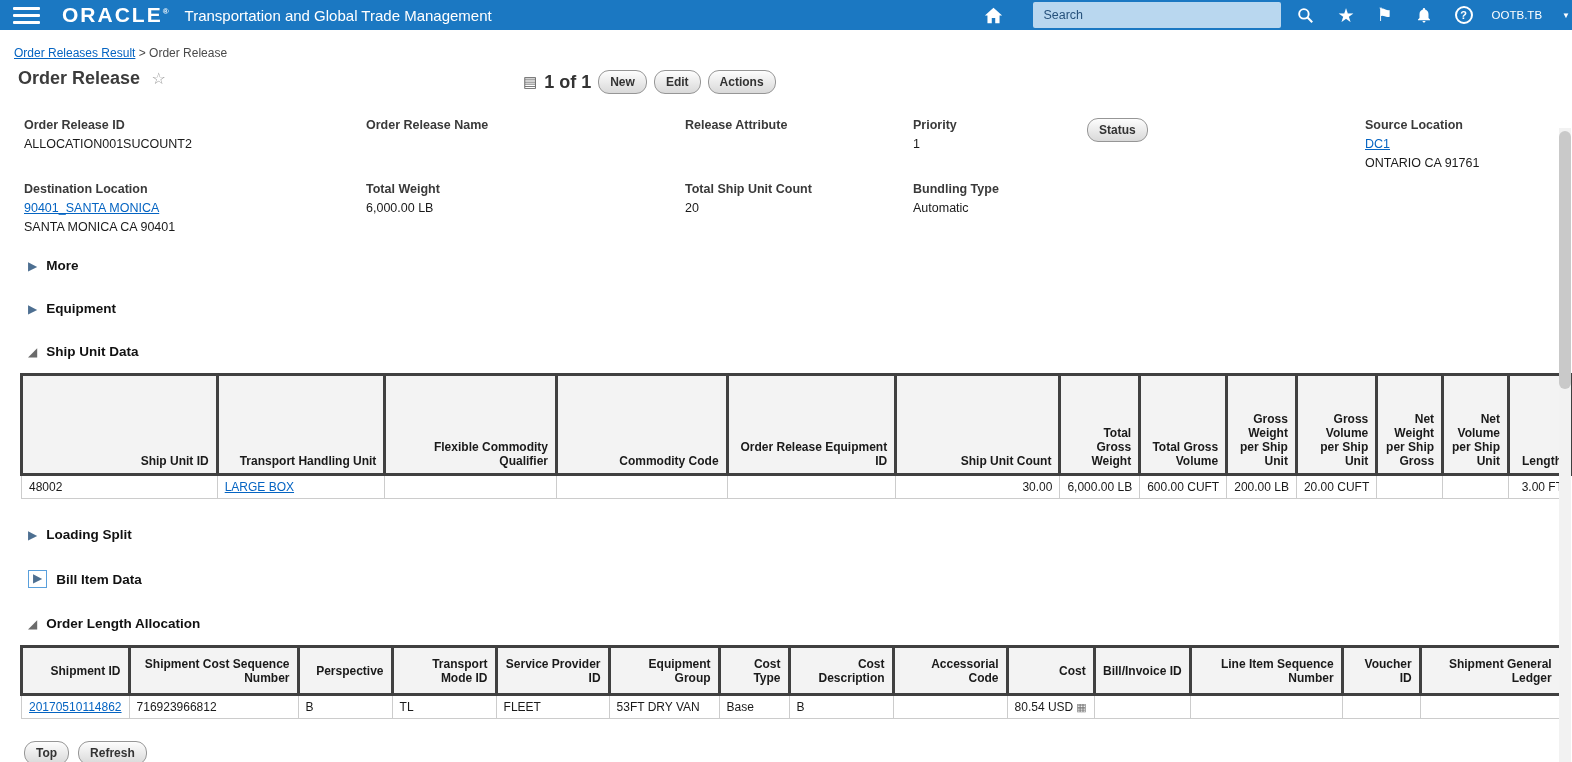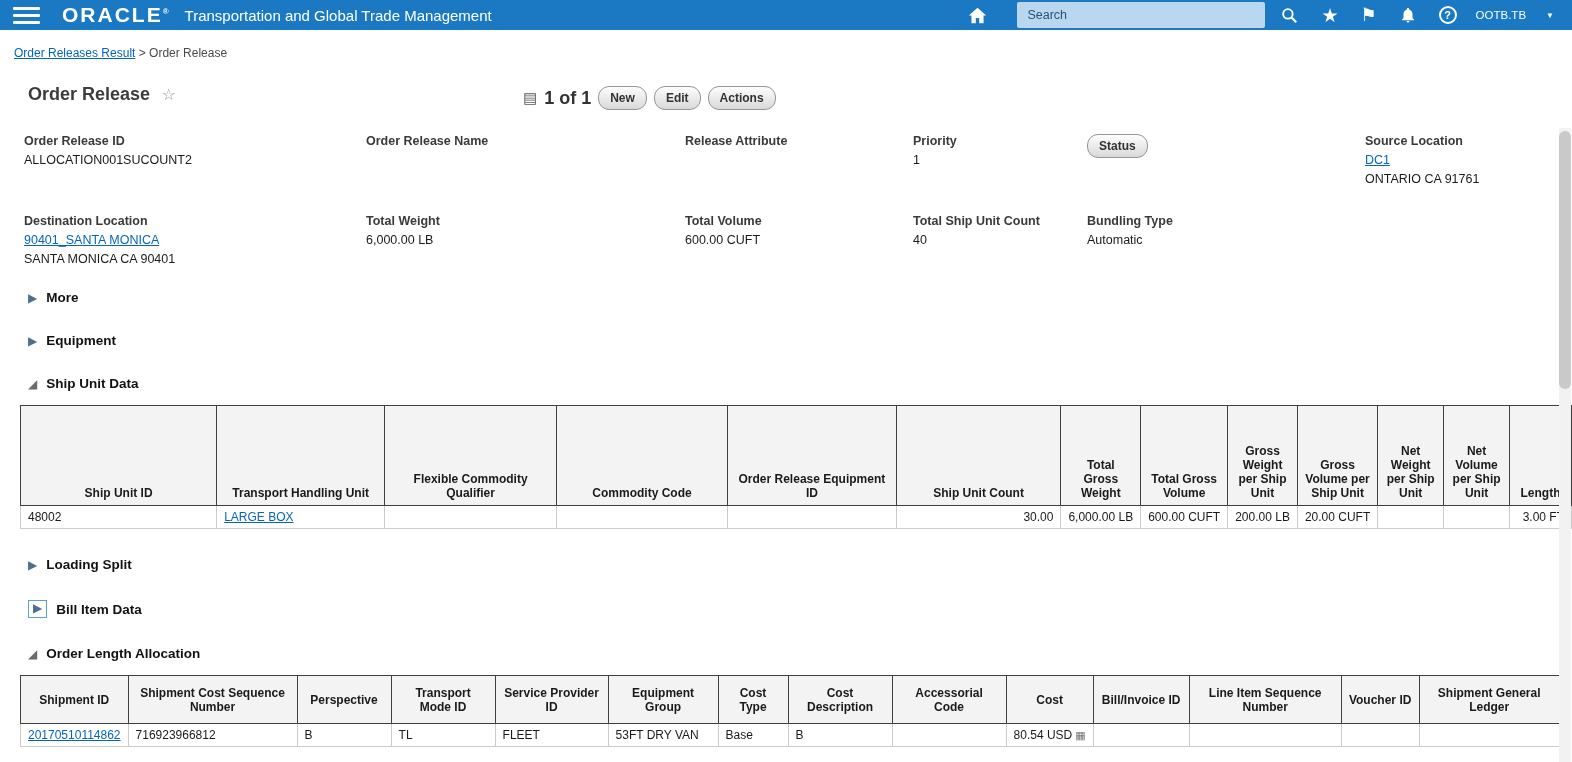--- a/index.html
+++ b/index.html
@@ -15,21 +15,21 @@
   
   .topbar {
     height:30px; background:#1b78c2;
     display:flex; align-items:center;
   }
   .hamburger { width:27px; margin-left:13px; cursor:pointer; }
   .hamburger div { height:3px; background:#fff; margin:4px 0; border-radius:1px; }
   .oracle-logo { color:#fff; font-weight:bold; font-size:21px; letter-spacing:2px; margin-left:22px; }
   .oracle-logo sup { font-size:8px; letter-spacing:0; }
   .app-title { color:#fff; font-size:15px; margin-left:16px; }
-  .topbar-right { margin-left:auto; display:flex; align-items:center; margin-right:18px; }
+  .topbar-right { margin-left:auto; display:flex; align-items:center; margin-right:2px; }
   .tb-icon { margin:0 11px; display:flex; align-items:center; cursor:pointer; }
   .glyph-star { color:#fff; font-size:19px; }
   .glyph-flag { color:#fff; font-size:18px; }
   .search-wrap { display:flex; align-items:center; margin:0 4px 0 18px; }
   .search-box {
     width:248px; height:26px; background:#b9d7ef;
     border:none; border-radius:2px; padding:0 10px;
     font-family:"Liberation Sans", sans-serif; font-size:12.5px; color:#1c3f5e;
   }
   .search-box::placeholder { color:#27527c; opacity:1; }
@@ -39,56 +39,56 @@
     color:#fff; font-size:11px; font-weight:bold;
   }
   .user-menu { color:#fff; font-size:11.5px; display:flex; align-items:center; gap:20px; cursor:pointer; margin-left:8px; }
   .user-menu .chev { font-size:8px; }
 
   
   .breadcrumb { padding:16px 16px 0 14px; font-size:12px; color:#4a4a4a; }
   a.lnk { color:#0564c2; text-decoration:underline; cursor:pointer; }
 
   
-  .title-row { position:relative; margin-top:24px; height:32px; padding-left:28px; }
+  .title-row { position:relative; margin-top:8px; height:32px; padding-left:18px; }
   .page-title { display:inline; font-size:18px; font-weight:bold; color:#3c3c3c; }
   .fav-star { color:#999; font-size:16px; margin-left:8px; cursor:pointer; }
   .toolbar { position:absolute; left:523px; top:2px; display:flex; align-items:center; gap:7px; }
   .pager-icon { color:#555; font-size:15px; }
   .pager-text { font-size:18px; font-weight:bold; color:#333; }
   .btn {
     background:linear-gradient(#fdfdfd,#d9d9d9);
     border:1px solid #969696; border-radius:11px;
     font-family:"Liberation Sans", sans-serif;
     font-weight:bold; font-size:12px; color:#333;
     padding:4px 11px; cursor:pointer;
   }
 
   
   .fields {
     margin:18px 0 0 24px;
     display:grid;
     grid-template-columns:342px 319px 228px 174px 278px auto;
-    row-gap:28px;
+    row-gap:12px;
   }
   .field .label { font-weight:bold; color:#3a3a3a; margin-bottom:5px; }
   .field .value { color:#1a1a1a; }
   .field .addr { margin-top:5px; }
 
   
   .section-hdr { display:flex; align-items:center; gap:9px; margin:28px 0 0 28px; cursor:pointer; }
   .section-hdr.first { margin-top:24px; }
   .tri-collapsed { color:#4d6f91; font-size:12px; }
   .tri-expanded { color:#6b6b6b; font-size:12px; }
   .focus-box { border:1px solid #5aa0dc; padding:0 4px 2px 4px; display:inline-flex; align-items:center; }
   .section-title { font-weight:bold; font-size:13.5px; color:#111; }
 
   
   table { border-collapse:collapse; table-layout:fixed; font-size:12px; margin:14px 0 0 20px; }
-  th { background:#f3f3f3; border:1px solid #404040; text-align:center; padding:5px 7px; font-weight:bold; color:#1a1a1a; }
+  th { background:#f3f3f3; border:3px solid #404040; text-align:right; padding:5px 7px; font-weight:bold; color:#1a1a1a; }
   td { border:1px solid #cccccc; padding:4px 7px; height:20px; white-space:nowrap; overflow:hidden; }
   .su-table th { vertical-align:bottom; }
   .su-table thead tr { height:100px; }
   .alloc-table th { vertical-align:middle; }
   .alloc-table thead tr { height:48px; }
   .num { text-align:right; }
   .cost-cell { text-align:right; }
   .currency-icon { color:#777; font-size:11px; margin-left:3px; cursor:pointer; }
 
   
@@ -190,26 +190,22 @@
   <div class="field">
     <div class="label">Destination Location</div>
     <div class="value"><a class="lnk">90401_SANTA MONICA</a></div>
     <div class="value addr">SANTA MONICA CA 90401</div>
   </div>
   <div class="field">
     <div class="label">Total Weight</div>
     <div class="value">6,000.00 LB</div>
   </div>
   <div class="field">
-    <div class="label">Total Volume</div>
-    <div class="value">600.00 CUFT</div>
-  </div>
-  <div class="field">
     <div class="label">Total Ship Unit Count</div>
-    <div class="value">40</div>
+    <div class="value">20</div>
   </div>
   <div class="field">
     <div class="label">Bundling Type</div>
     <div class="value">Automatic</div>
   </div>
 </div>
 
 <div class="section-hdr first">
   <span class="tri-collapsed">▶</span>
   <span class="section-title">More</span>
@@ -246,21 +242,21 @@
       <th>Ship Unit ID</th>
       <th>Transport Handling Unit</th>
       <th>Flexible Commodity Qualifier</th>
       <th>Commodity Code</th>
       <th>Order Release Equipment ID</th>
       <th>Ship Unit Count</th>
       <th>Total Gross Weight</th>
       <th>Total Gross Volume</th>
       <th>Gross Weight per Ship Unit</th>
       <th>Gross Volume per Ship Unit</th>
-      <th>Net Weight per Ship Unit</th>
+      <th>Net Weight per Ship Gross</th>
       <th>Net Volume per Ship Unit</th>
       <th>Length</th>
     </tr>
   </thead>
   <tbody>
     <tr>
       <td>48002</td>
       <td><a class="lnk">LARGE BOX</a></td>
       <td></td>
       <td></td>

